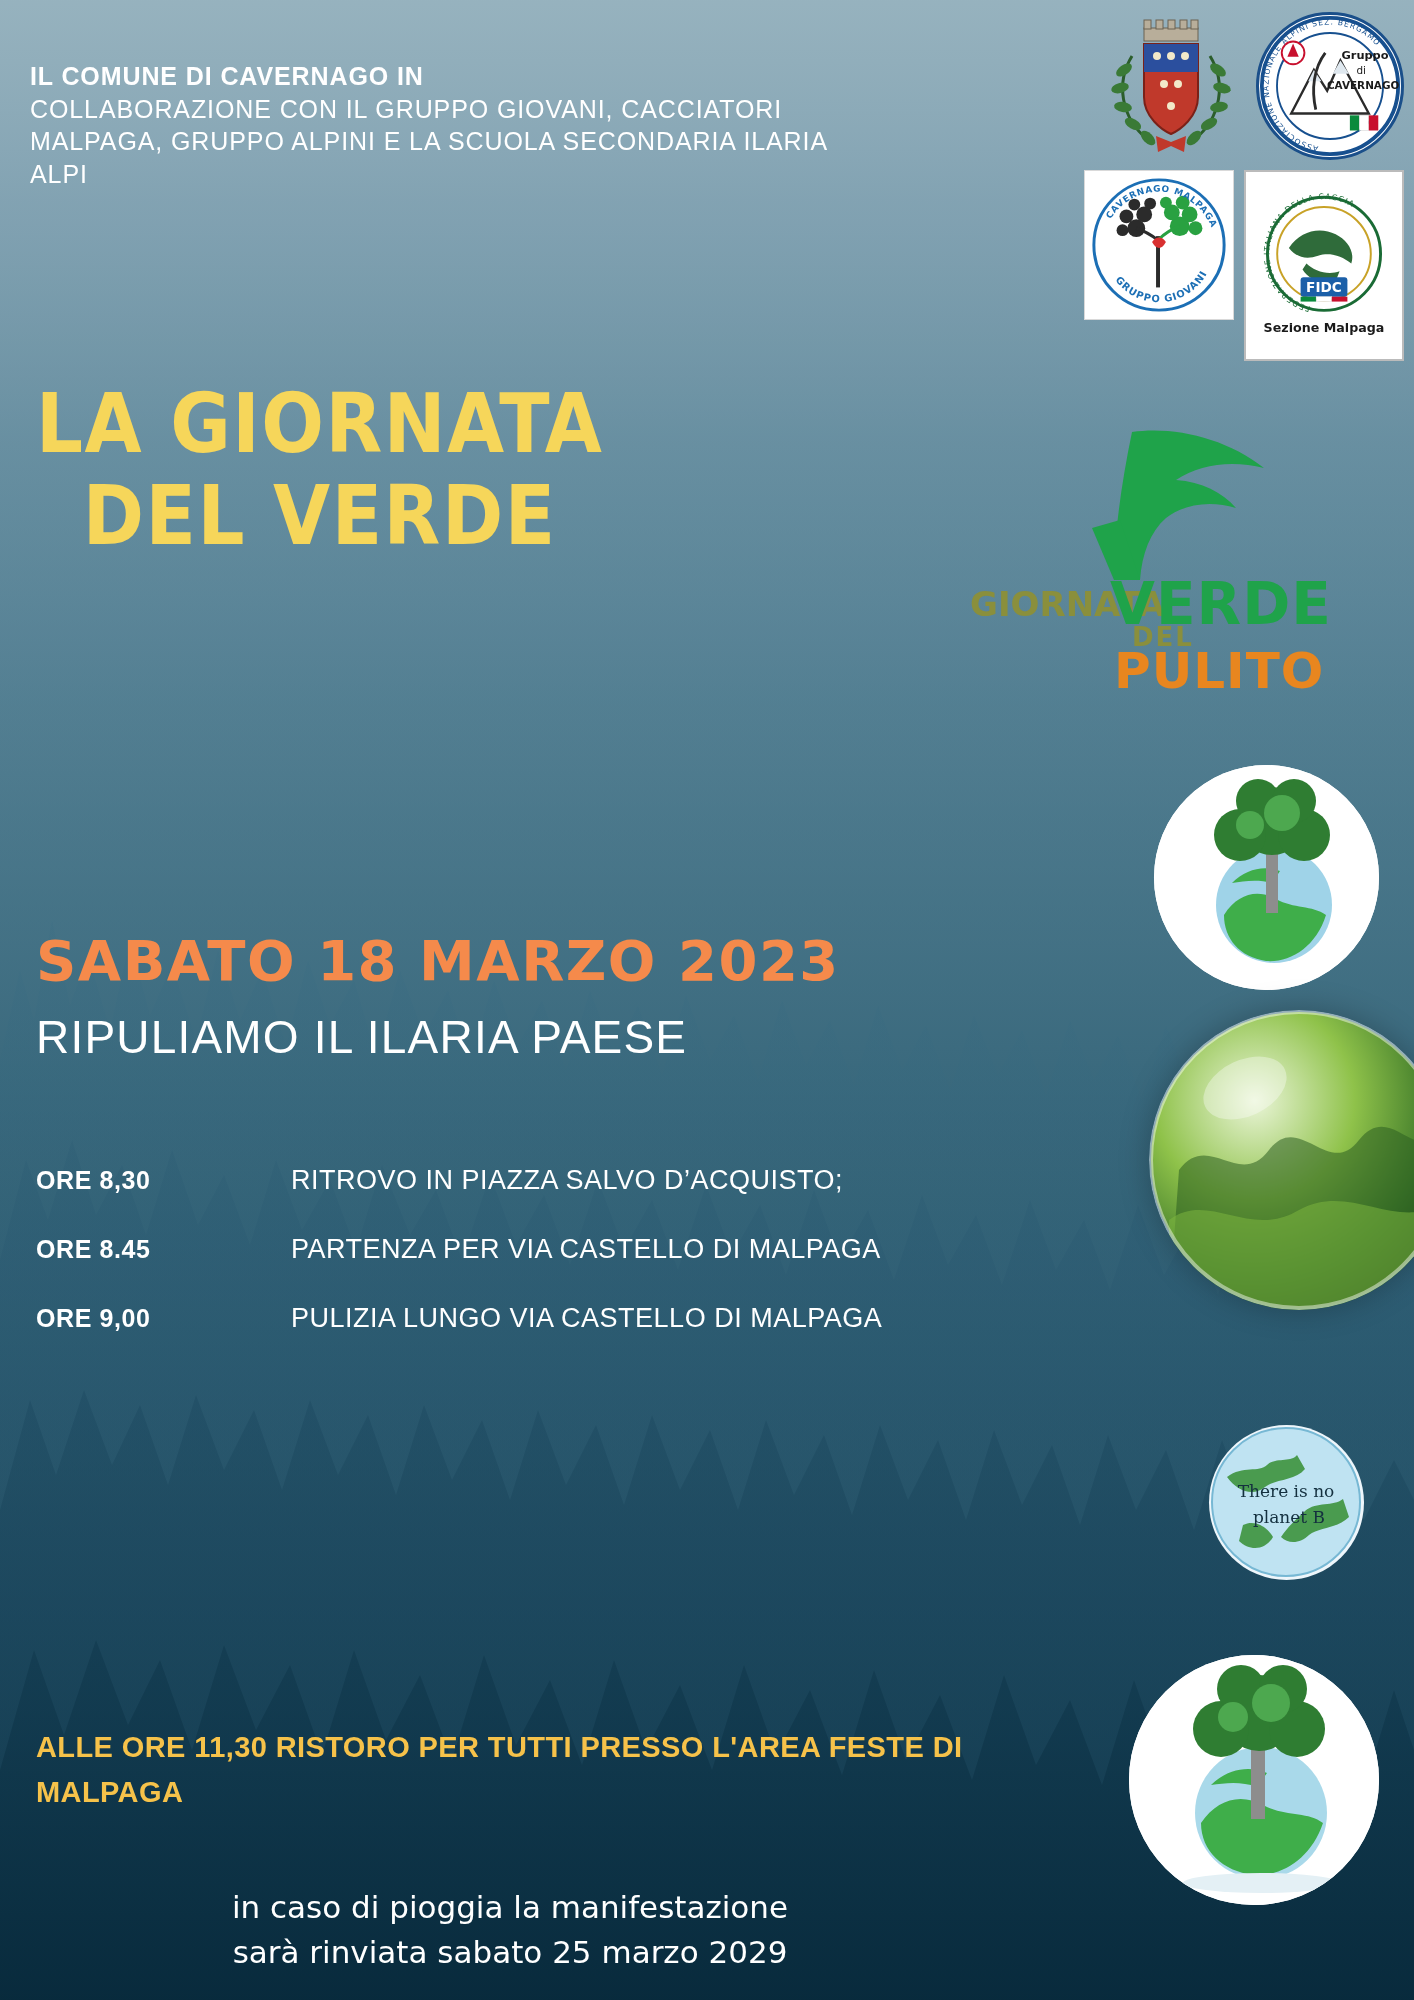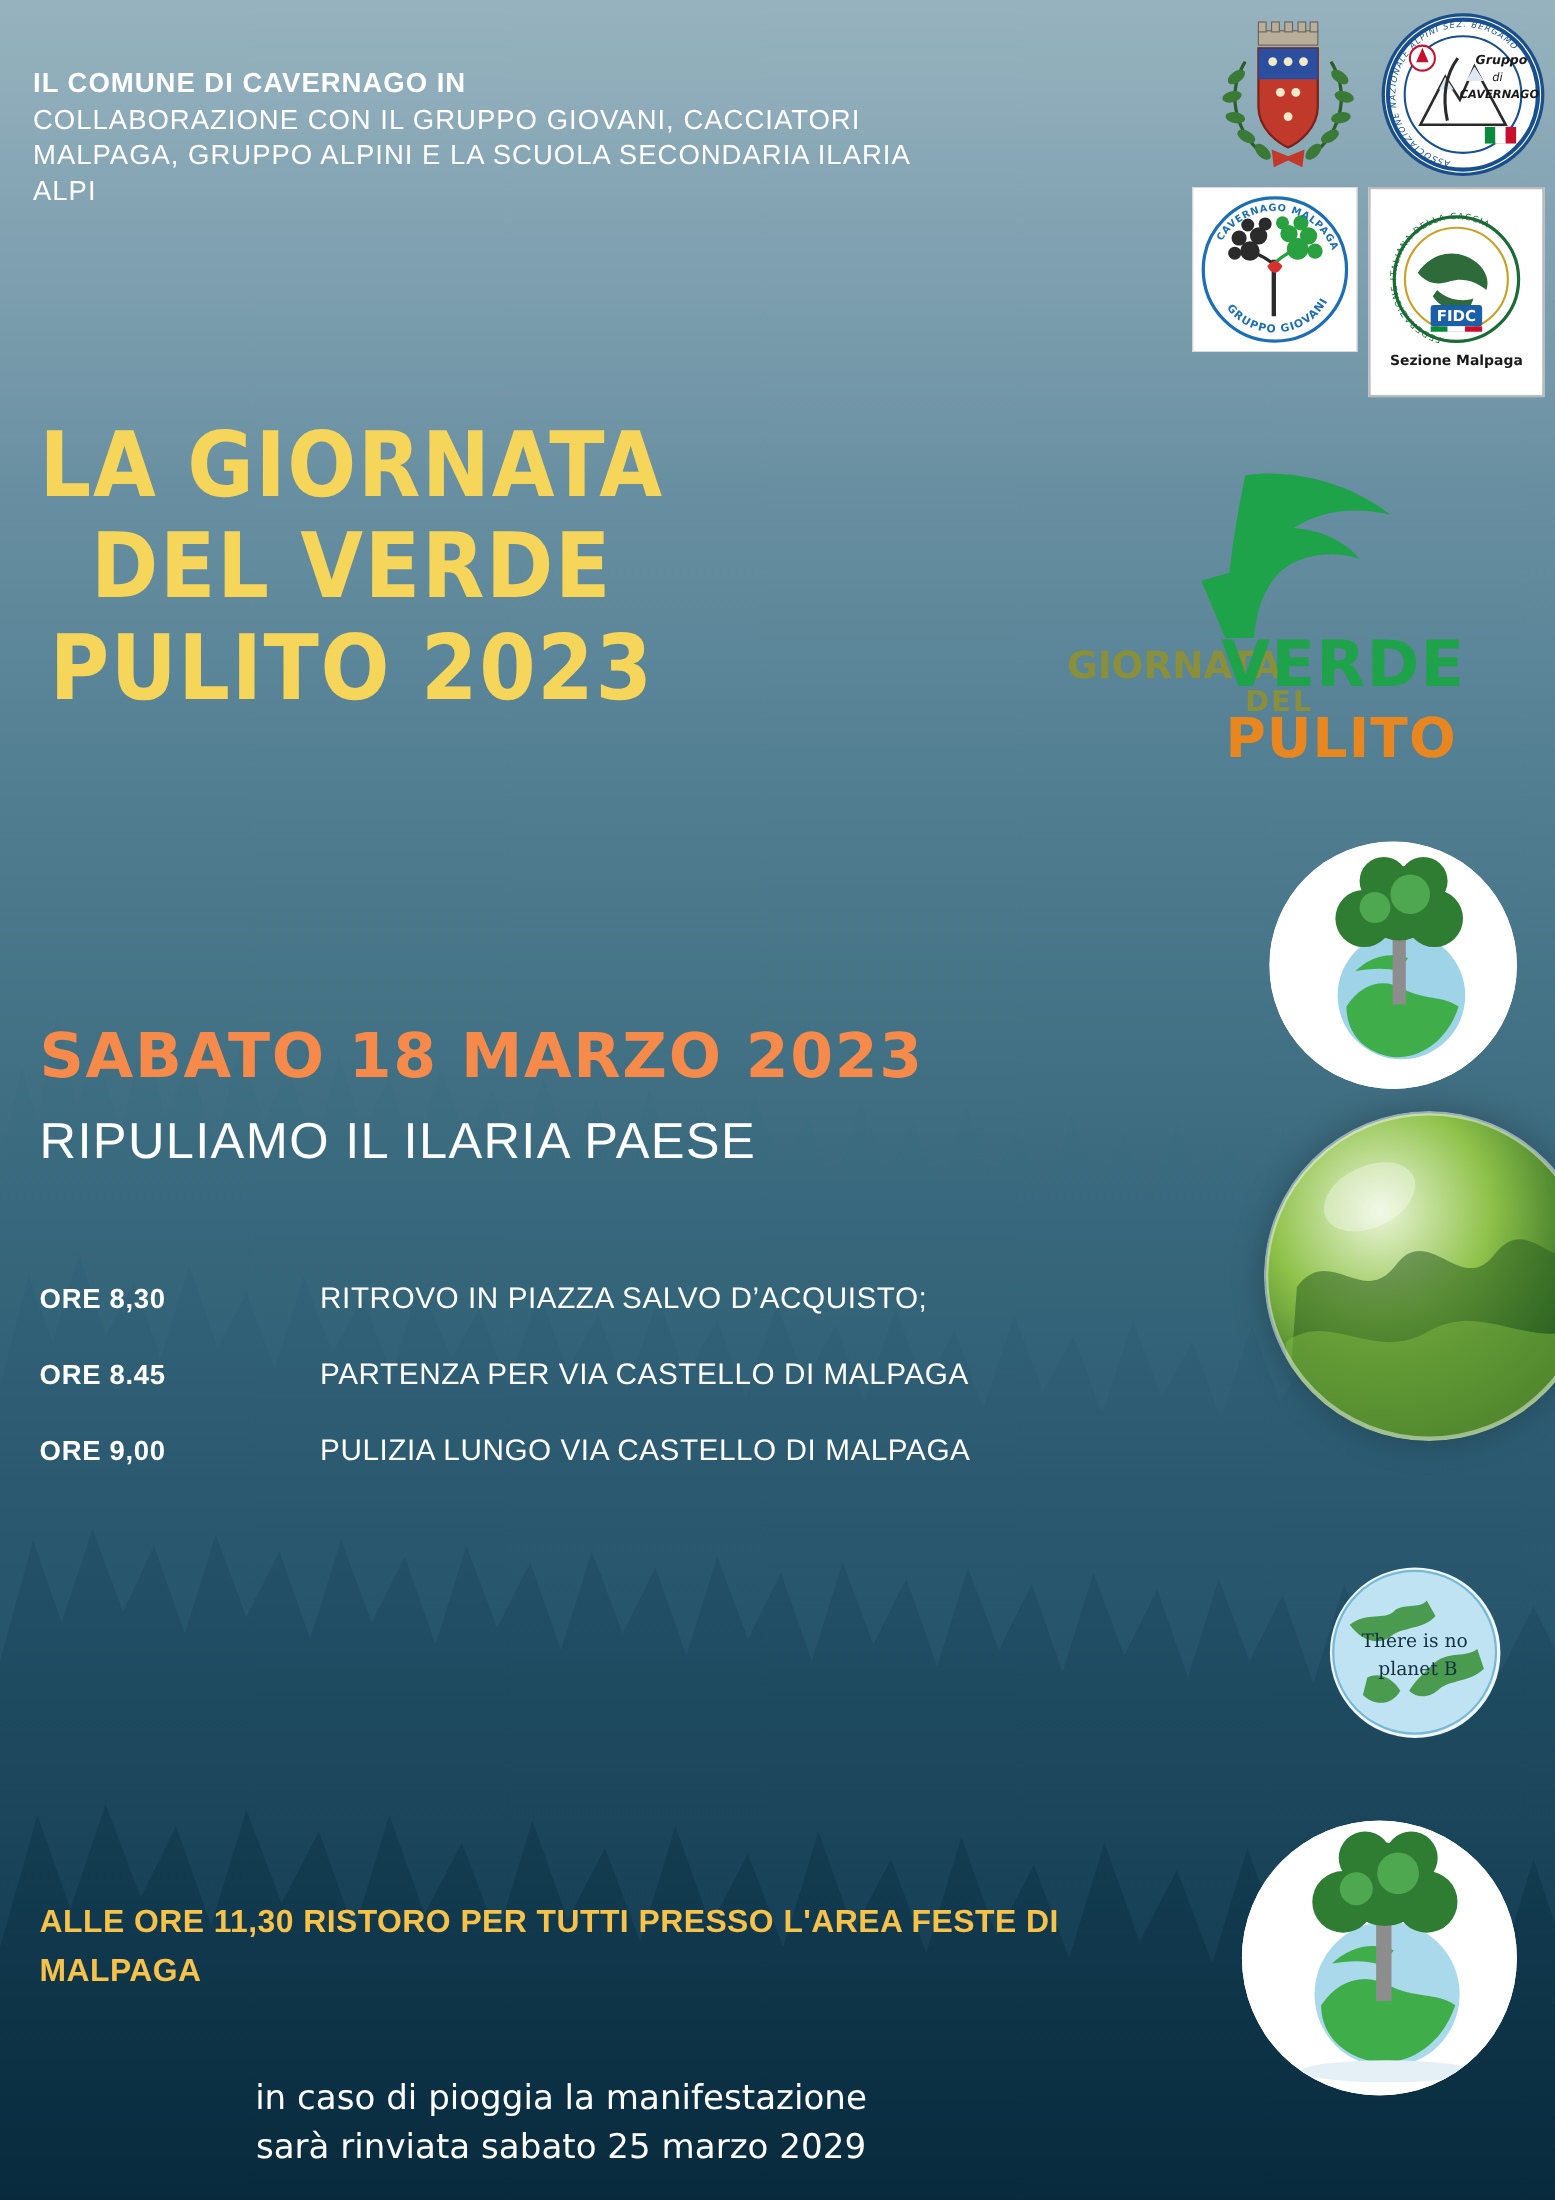--- a/index.html
+++ b/index.html
@@ -67,21 +67,20 @@
   }
   .crest svg { width: 100%; height: 100%; display: block; }
 
   .logo-circle {
     width: 148px; height: 148px;
     border-radius: 50%;
     background: #ffffff;
     border: 3px solid #1a4f8a;
     position: relative;
     overflow: hidden;
-    font-style: italic;
   }
   .logo-circle svg { position: absolute; inset: 0; width: 100%; height: 100%; }
   .logo-box {
     width: 160px; height: 191px;
     background: #ffffff;
     border: 2px solid #bbbbbb;
     position: relative;
     overflow: hidden;
   }
   .logo-box svg { position: absolute; inset: 0; width: 100%; height: 100%; }
@@ -410,21 +409,20 @@
           </text>
           <text x="80" y="148" font-family="DejaVu Sans, sans-serif" font-size="13" font-weight="bold" fill="#1a1a1a" text-anchor="middle">Sezione Malpaga</text>
         </svg>
       </div>
     </div>
   </div>
 
   <div class="main-title">
     <div>LA GIORNATA</div>
     <div>DEL VERDE</div>
-    <div>PULITO 2023</div>
   </div>
 
   <div class="gvp-logo">
     <svg viewBox="0 0 410 290">
 
       <path d="M168,12 C210,6 262,18 300,48 C268,40 236,44 212,60 C238,62 258,72 272,88 C246,80 220,84 202,98 C186,112 178,134 176,160 L150,160 C150,120 156,70 168,12 Z" fill="#1fa34a"></path>
       <path d="M176,160 L150,160 L128,108 L156,100 Z" fill="#1fa34a"></path>
       <text x="6" y="196" font-family="DejaVu Sans, sans-serif" font-size="34" font-weight="bold" fill="#8a8f3c" letter-spacing="0">GIORNATA</text>
       <text x="168" y="226" font-family="DejaVu Sans, sans-serif" font-size="26" font-weight="bold" fill="#8a8f3c" letter-spacing="2">DEL</text>
       <text x="146" y="204" font-family="DejaVu Sans, sans-serif" font-size="58" font-weight="bold" fill="#1fa34a" letter-spacing="1">VERDE</text>

